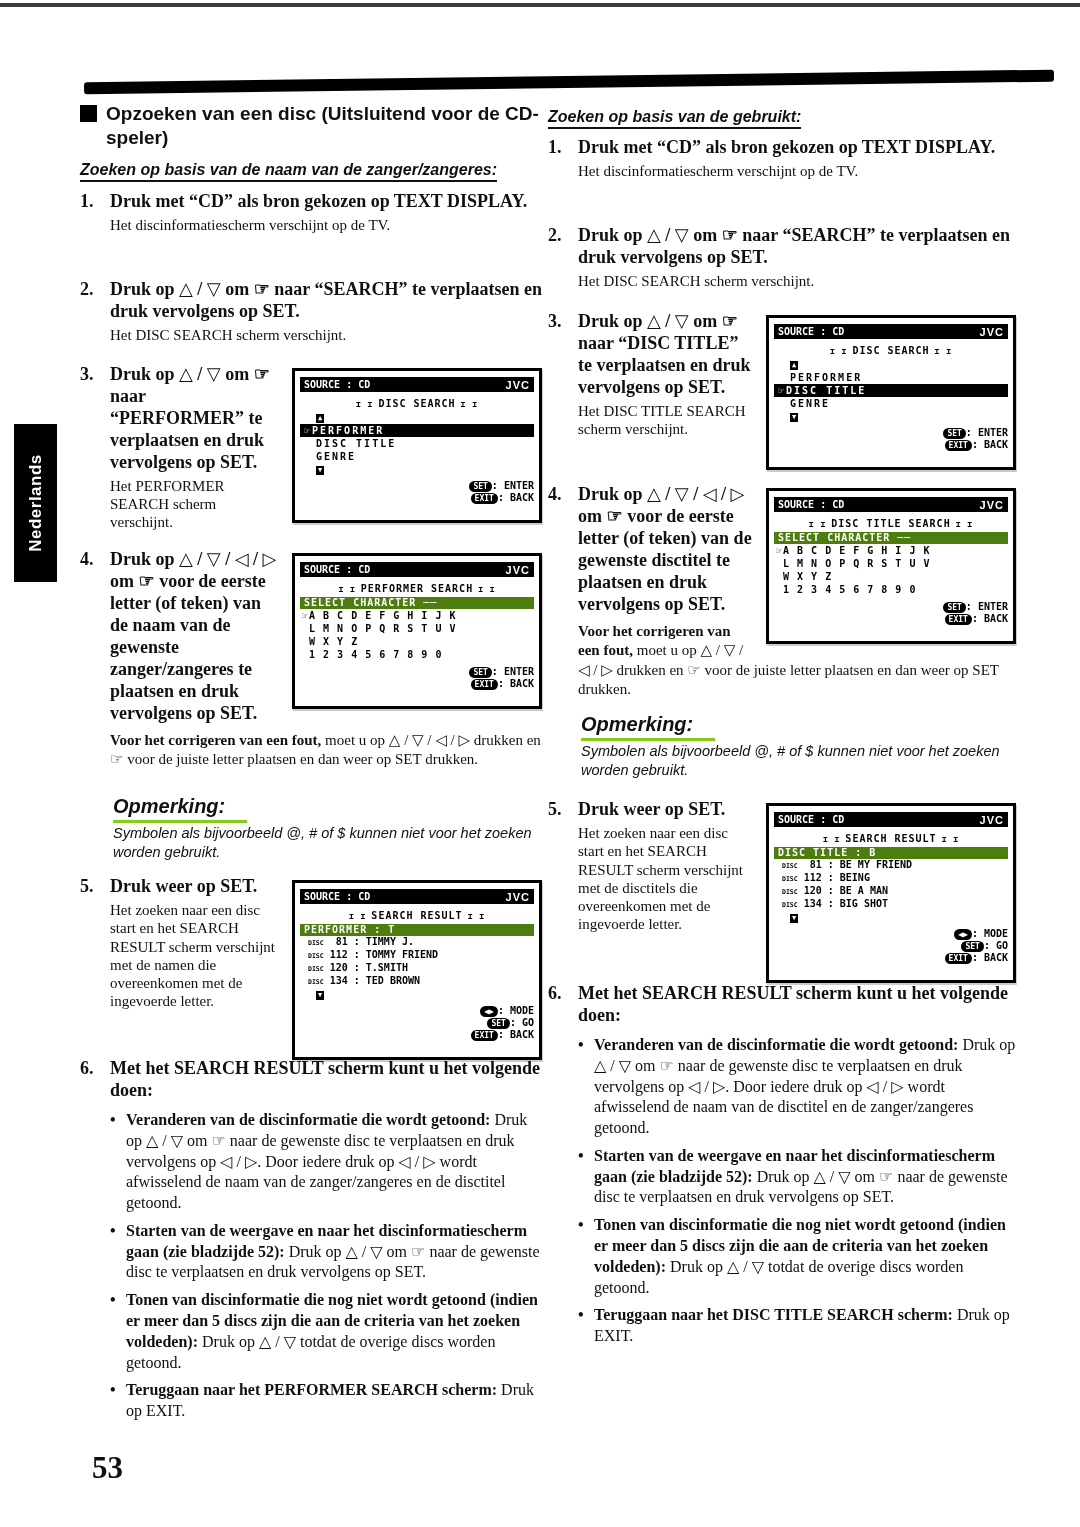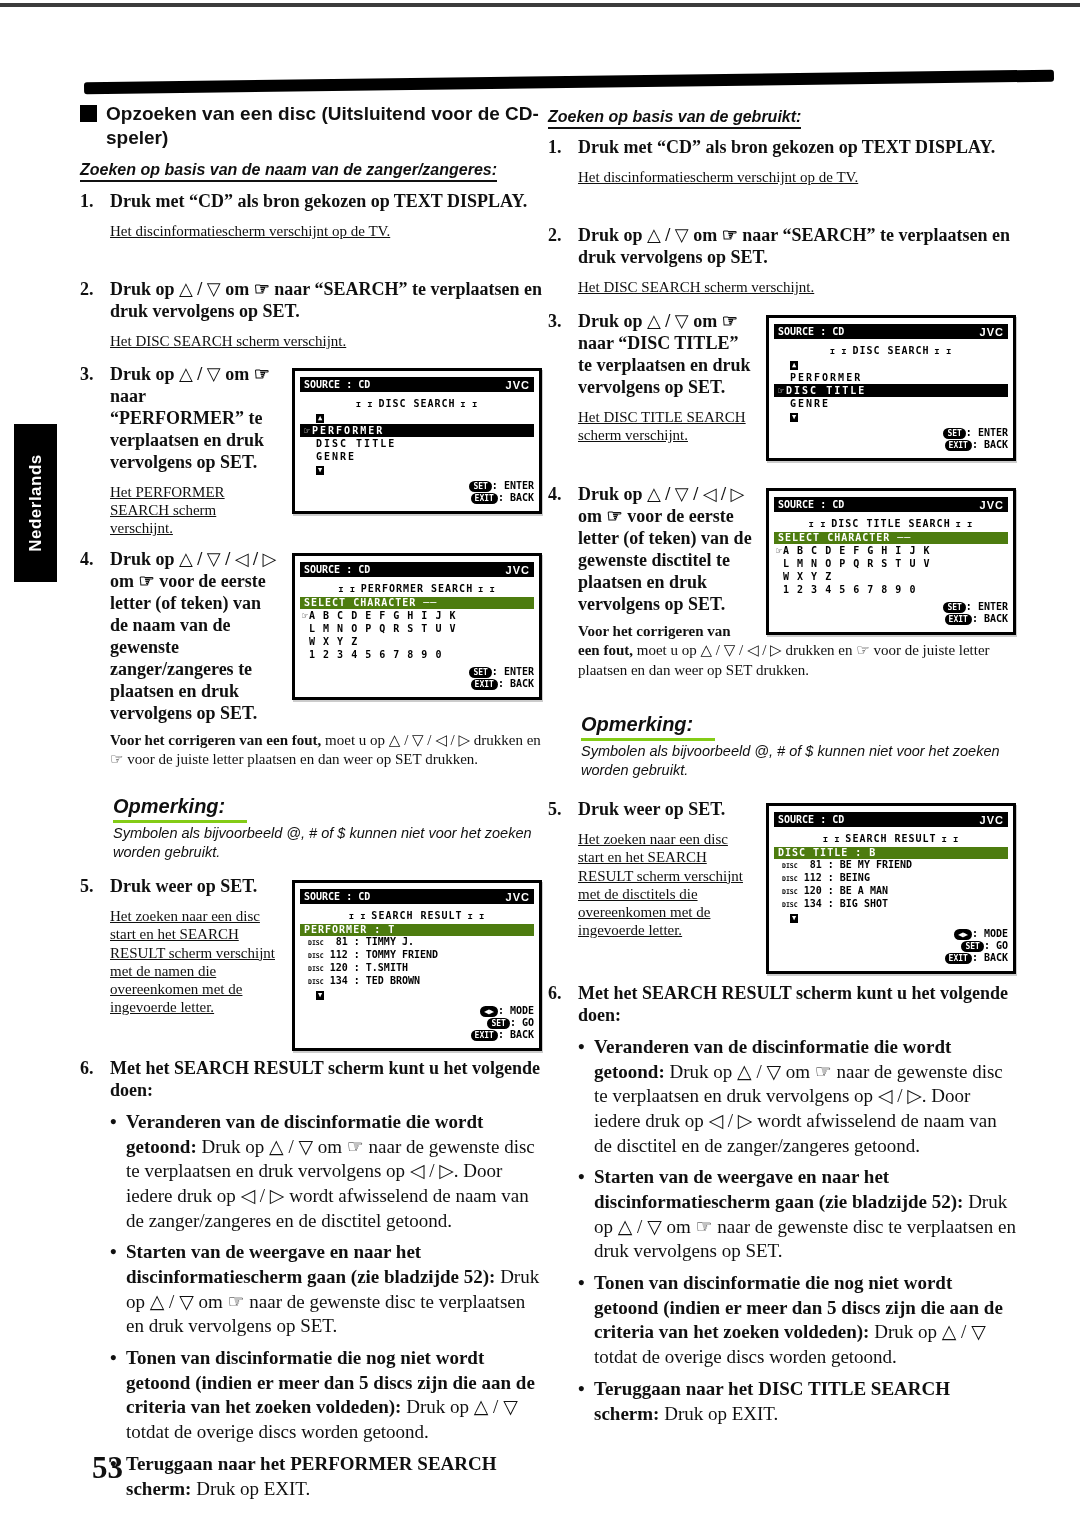--- a/index.html
+++ b/index.html
@@ -27,25 +27,25 @@
   .sec-title { display:flex; font-family:"Liberation Sans","DejaVu Sans",sans-serif;
                font-weight:bold; font-size:19px; line-height:1.28; }
   .sq { flex:none; width:17px; height:17px; background:#000; margin:3px 9px 0 0; }
   .subhead { font-family:"Liberation Sans","DejaVu Sans",sans-serif; font-style:italic; font-weight:bold;
              font-size:16px; border-bottom:2px solid #111; display:inline-block; padding-bottom:1px; }
   
   .step { display:flex; }
   .step .num { flex:none; width:30px; font-weight:bold; font-size:18px; }
   .step .body { flex:1; min-width:0; }
   .lead { font-weight:bold; font-size:18px; line-height:1.22; }
-  .note { font-size:15px; line-height:1.22; margin-top:9px;text-decoration:underline; }
+  .note { font-size:15px; line-height:1.22; margin-top:3px; }
   .corr { font-size:15px; line-height:1.3; margin-top:6px; }
   .corr b { font-weight:bold; }
   
-  .screen { float:right; width:234px; border:3px solid #000; background:#fff; padding:6px 5px 7px;
+  .screen { float:right; width:234px; border:3px solid #000; background:#fff; padding:6px 5px 16px;
             margin:4px 0 6px 10px; font-family:"DejaVu Sans Mono","Liberation Mono",monospace;
             font-weight:bold; font-size:10px; color:#000; box-shadow:1px 2px 0 #00000033; }
   .osd-src { display:flex; justify-content:space-between; align-items:center; background:#000;
              color:#fff; padding:1px 4px; height:13px; }
   .osd-src .brand { font-family:"Liberation Sans","DejaVu Sans",sans-serif; font-weight:bold;
                     font-size:11px; letter-spacing:1px; }
   .osd-head { text-align:center; margin:6px 0 3px; letter-spacing:1px; white-space:nowrap; }
   .osd-head .deco { font-size:8px; margin:0 5px; }
   .arrline { padding-left:16px; line-height:10px; margin:1px 0; }
   .arrbadge { display:inline-block; background:#000; color:#fff; font-size:7px; line-height:9px;
@@ -61,21 +61,21 @@
   .badge { display:inline-block; background:#000; color:#fff; border-radius:6px; font-size:8px;
            line-height:11px; padding:0 4px; font-family:"DejaVu Sans Mono",monospace; }
   
   .opm { margin-left:33px; }
   .opm-title { font-family:"Liberation Sans","DejaVu Sans",sans-serif; font-style:italic; font-weight:bold;
                font-size:20px; border-bottom:3px solid #84cc16; display:inline-block; padding:0 22px 2px 0; }
   .opm-text { font-family:"Liberation Sans","DejaVu Sans",sans-serif; font-style:italic;
               font-size:14.5px; line-height:1.3; margin-top:1px; }
   
   .bullets { margin-top:8px; }
-  .bullet { display:flex; margin-top:7px; font-size:19px; line-height:1.3; }
+  .bullet { display:flex; margin-top:7px; font-size:16px; line-height:1.3; }
   .bullet .dot { flex:none; width:16px; }
   .bullet .dot::before { content:"•"; font-weight:bold; }
   .bullet .btext b { font-weight:bold; }
   
   .pagenum { position:absolute; left:92px; top:1450px; font-weight:bold; font-size:31px; }
   .clear { clear:both; }
 </style>
 </head>
 <body>
 

